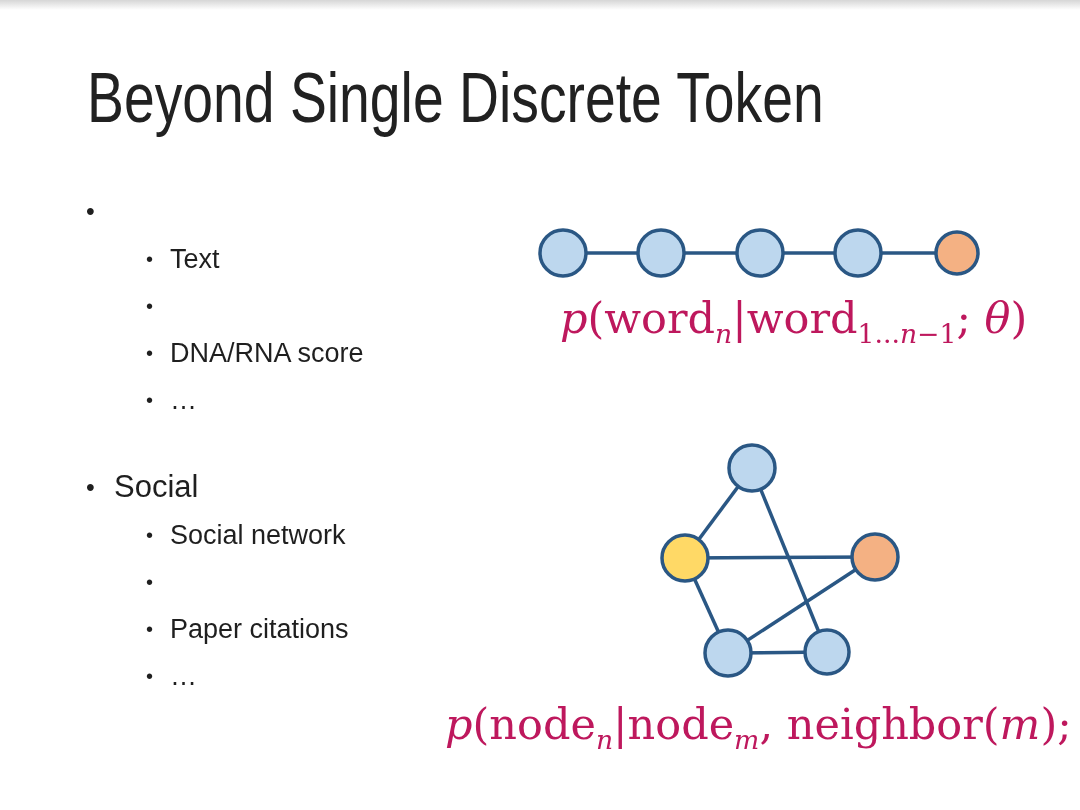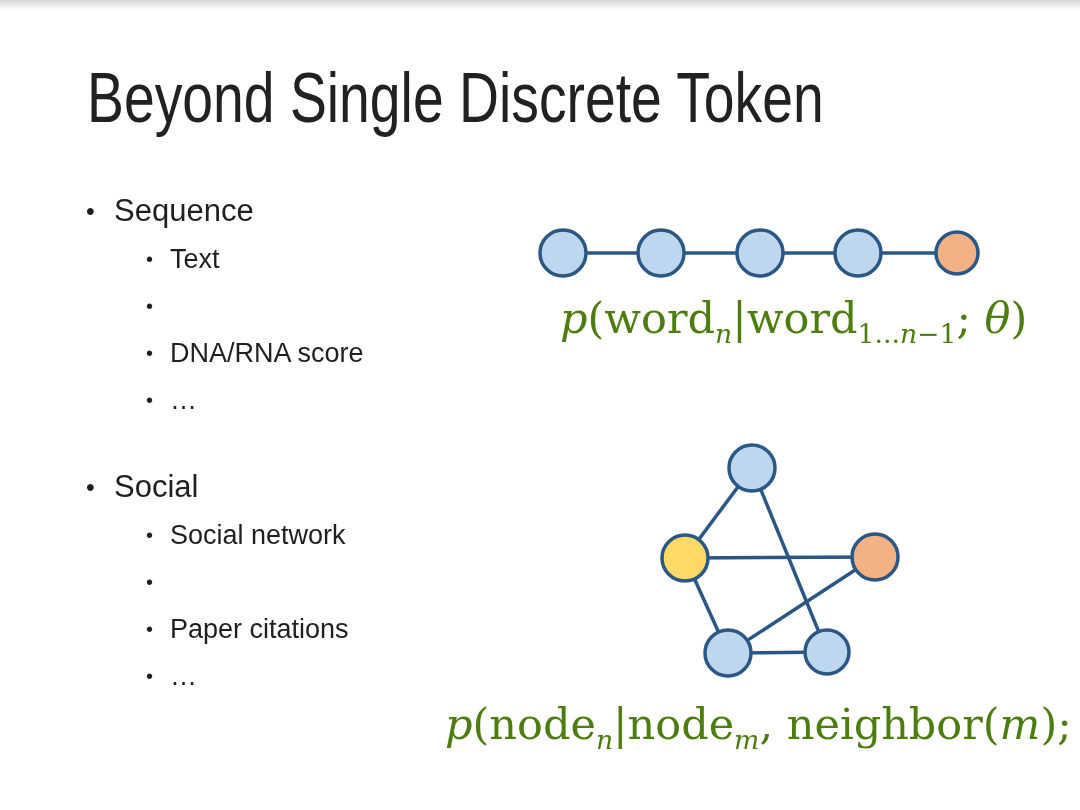--- a/index.html
+++ b/index.html
@@ -27,38 +27,37 @@
   .l2 .bullet{width:24px;font-size:20px;}
   .seq-list{top:186px;}
   .graph-list{top:462px;}
   svg{position:absolute;display:block;}
   .seq-svg{left:528px;top:216px;}
   .graph-svg{left:640px;top:423px;}
   .math{
     position:absolute;
     font-family:"DejaVu Serif","Liberation Serif",serif;
     font-size:43px;line-height:1.25;text-align:center;
-    color:#4d7c0f;white-space:nowrap;
+    color:#be185d;white-space:nowrap;
   }
   .math-seq{left:560px;top:292px;width:440px;}
   .math-graph{left:445px;top:698px;width:620px;text-align:center;}
   .it{font-style:italic;}
   sub{font-size:0.62em;}
 </style>
 </head>
 <body>
 
 <div class="top-fade"></div>
 
 <div class="slide-title">Beyond Single Discrete Token</div>
 
 <div class="list seq-list">
   <div class="l1">
     <span class="bullet">•</span>
-    <span>Sequence</span>
   </div>
   <div class="l2">
     <span class="bullet">•</span>
     <span>Text</span>
   </div>
   <div class="l2">
     <span class="bullet">•</span>
   </div>
   <div class="l2">
     <span class="bullet">•</span>

